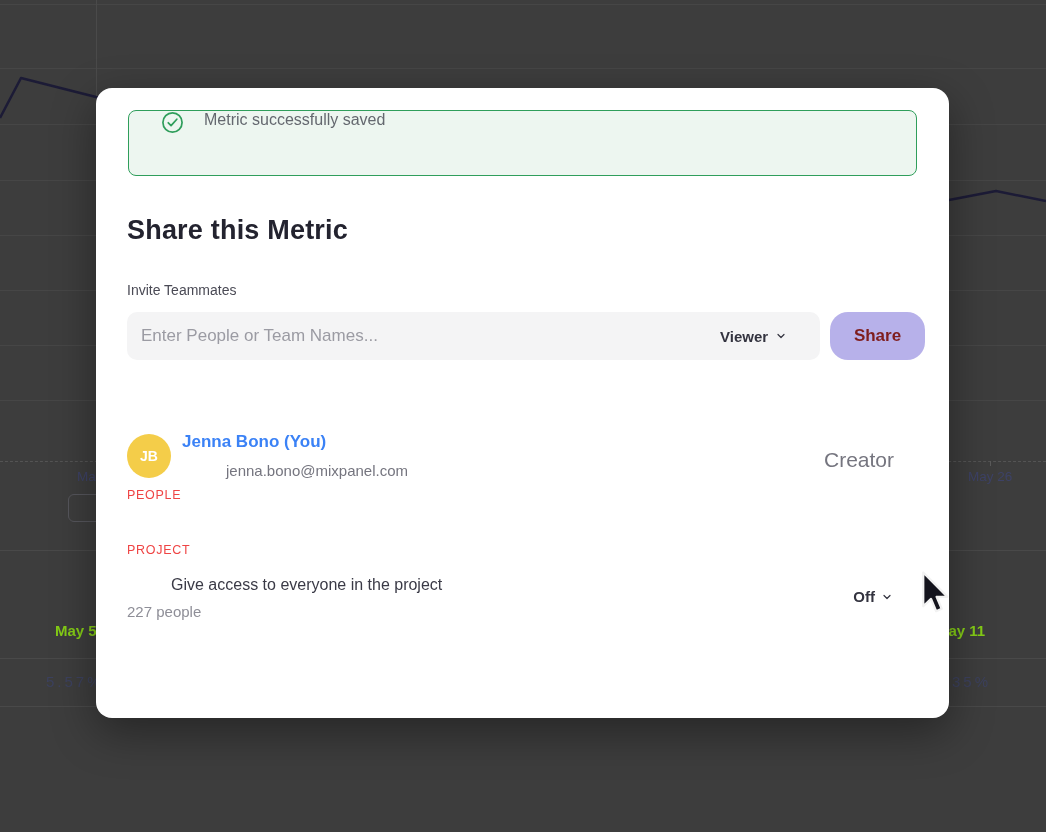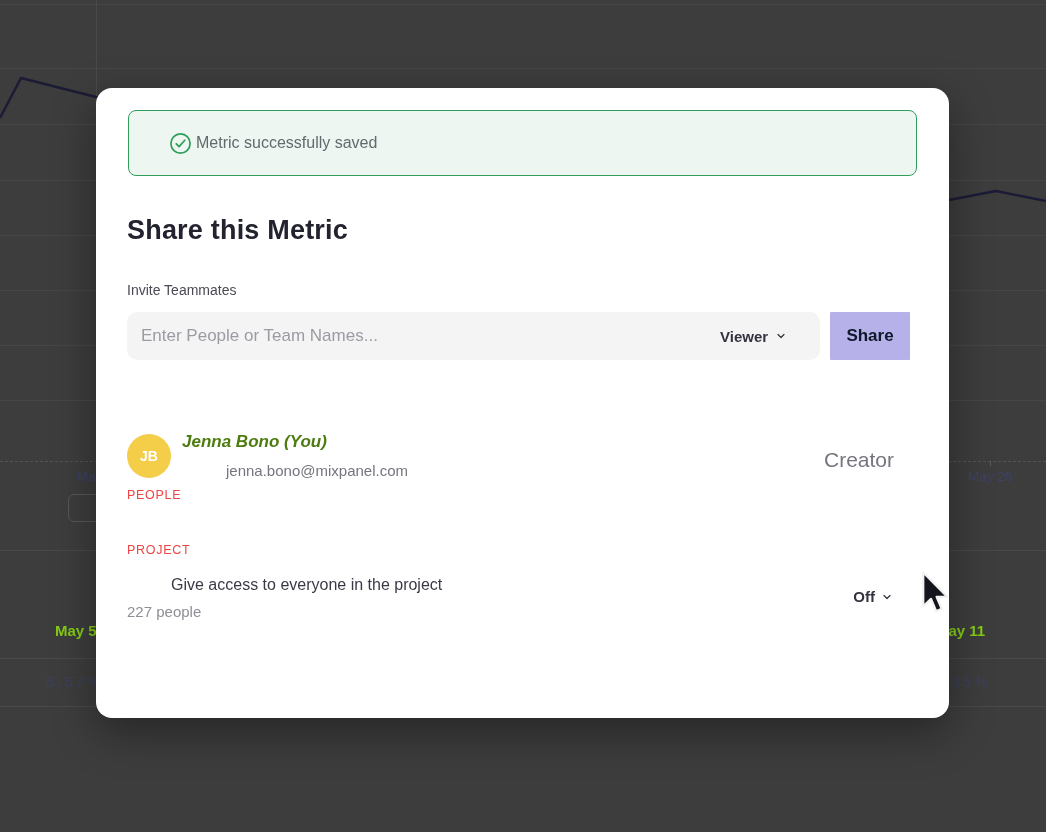--- a/index.html
+++ b/index.html
@@ -27,55 +27,55 @@
 
   
   .modal {
     position: absolute; left: 96px; top: 88px; width: 853px; height: 630px;
     background: #ffffff; border-radius: 16px; z-index: 10;
     box-shadow: 0 14px 44px rgba(0,0,0,.38);
   }
   .banner {
     position: absolute; left: 32px; top: 22px; width: 789px; height: 66px;
     background: #edf6f0; border: 1.5px solid #2f9e5b; border-radius: 8px;
-    display: flex; align-items: center; padding-left: 40px; gap: 4px;
+    display: flex; padding-left: 32px; gap: 20px;
   }
   .banner-text { font-size: 16px; color: #64686f; }
   .modal-title {
     position: absolute; left: 31px; top: 127px;
     font-size: 27px; font-weight: 700; color: #23232f; letter-spacing: .2px;
   }
   .invite-label { position: absolute; left: 31px; top: 194px; font-size: 14px; color: #4a4a55; }
   .invite-input {
     position: absolute; left: 31px; top: 224px; width: 693px; height: 48px;
     background: #f4f4f5; border: none; border-radius: 10px; outline: none;
     padding: 0 120px 0 14px; font-size: 17px; color: #33333f;
     font-family: "Liberation Sans", sans-serif;
   }
   .invite-input::placeholder { color: #9b9ba3; }
   .role-select {
     position: absolute; left: 618px; top: 224px; height: 48px; padding: 0 6px;
     display: flex; align-items: center; gap: 7px; cursor: pointer;
   }
   .role-label { font-size: 15px; font-weight: 600; color: #33333f; }
   .share-btn {
-    position: absolute; left: 734px; top: 224px; width: 80px; height: 48px;
-    background: #b7b1ea; color: #0f172a; border: none; border-radius: 1px;
+    position: absolute; left: 734px; top: 224px; width: 95px; height: 48px;
+    background: #b7b1ea; color: #7f1d1d; border: none; border-radius: 18px;
     font-size: 17px; font-weight: 700; font-family: "Liberation Sans", sans-serif;
   }
   .section-label {
     position: absolute; left: 31px; font-size: 12.5px; color: #ef4444; letter-spacing: .7px;
   }
   .avatar {
     position: absolute; left: 31px; top: 346px; width: 44px; height: 44px;
     border-radius: 50%; background: #f4cd49; color: #ffffff;
     display: flex; align-items: center; justify-content: center;
     font-size: 14px; font-weight: 700;
   }
-  .person-name { position: absolute; left: 86px; top: 344px; font-size: 17px; font-weight: 700; color: #4d7c0f; font-style: italic; }
+  .person-name { position: absolute; left: 86px; top: 344px; font-size: 17px; font-weight: 700; color: #3b82f6; }
   .person-email { position: absolute; left: 86px; top: 374px; font-size: 15px; color: #75757f; margin-left: 44px; }
   .person-role { position: absolute; right: 55px; top: 360px; font-size: 21px; color: #75757f; }
   .project-title { position: absolute; left: 31px; top: 488px; font-size: 16px; color: #3a3a46; margin-left: 44px; }
   .project-sub { position: absolute; left: 31px; top: 515px; font-size: 15px; color: #8e8e97; }
   .off-select {
     position: absolute; right: 56px; top: 500px; display: flex; align-items: center; gap: 6px; cursor: pointer;
   }
   .off-label { font-size: 15px; font-weight: 600; color: #33333f; }
   .modal-footer {
     position: absolute; left: 0; right: 0; top: 558px; bottom: 0;

